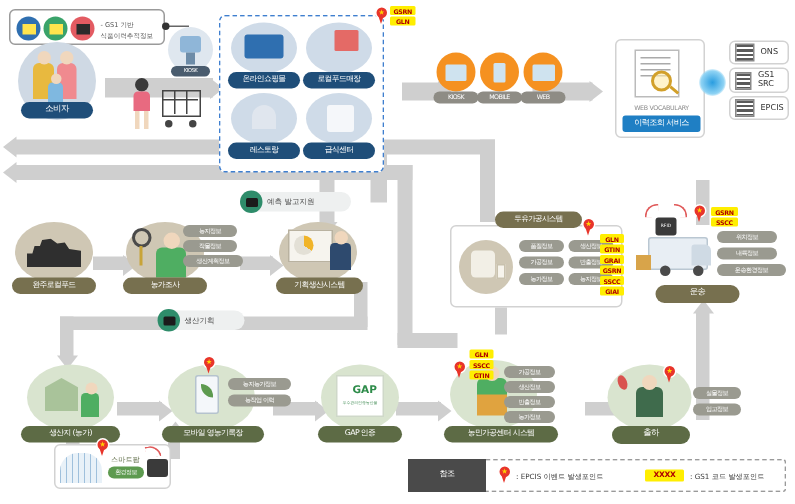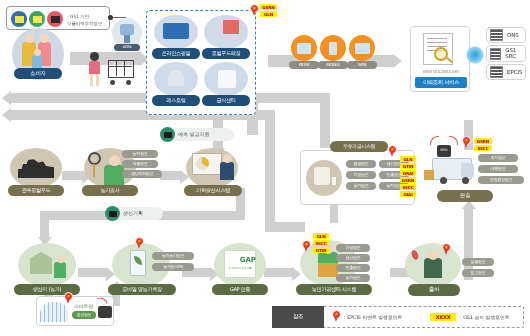--- a/index.html
+++ b/index.html
@@ -278,21 +278,21 @@
     <div class="head"></div>
       <div class="tip"></div>
       <div class="star"></div>
   </div>
   <div class="abs pill lbl-graygreen tagrow" style="left:152px;top:252px;width:42px;height:8px;">농지농가정보</div>
   <div class="abs pill lbl-graygreen tagrow" style="left:152px;top:263px;width:42px;height:8px;">농작업 이력</div>
   <div class="abs pill lbl-green" style="left:108px;top:284px;width:68px;height:11px;font-size:5.2px;">모바일 영농기록장</div>
 
   <div class="abs circ" style="left:214px;top:243px;width:52px;height:44px;background:#d9e4cf;border-radius:50%;"></div>
   <div class="abs" style="left:224px;top:250px;width:32px;height:28px;background:#fff;border:1px solid #cfd8c9;"></div>
-  <div class="abs" style="left:224px;top:256px;width:32px;text-align:right;color:#2e8c4a;font-weight:bold;font-size:7px;">GAP</div>
+  <div class="abs" style="left:235px;top:256px;width:32px;text-align:left;color:#2e8c4a;font-weight:bold;font-size:7px;">GAP</div>
   <div class="abs" style="left:224px;top:266px;width:32px;text-align:center;color:#3f8a52;font-size:2.6px;">우수관리인증농산물</div>
   <div class="abs pill lbl-green" style="left:212px;top:284px;width:56px;height:11px;font-size:5.2px;">GAP 인증</div>
 
   <div class="abs solidbox" style="left:300px;top:150px;width:115px;height:55px;"></div>
   <div class="abs pill lbl-olive" style="left:330px;top:141px;width:58px;height:11px;font-size:5px;">두유가공시스템</div>
   <div class="abs circ" style="left:306px;top:160px;width:36px;height:36px;background:#cfc7b4;"></div>
   <div class="abs" style="left:314px;top:167px;width:16px;height:18px;background:#f2efe6;border-radius:3px;"></div>
   <div class="abs" style="left:331px;top:176px;width:6px;height:10px;background:#f7f4ec;border:0.6px solid #c9c2ae;"></div>
 
   <div class="abs pill lbl-graygreen tagrow" style="left:346px;top:160px;width:30px;height:8px;">품질정보</div>

